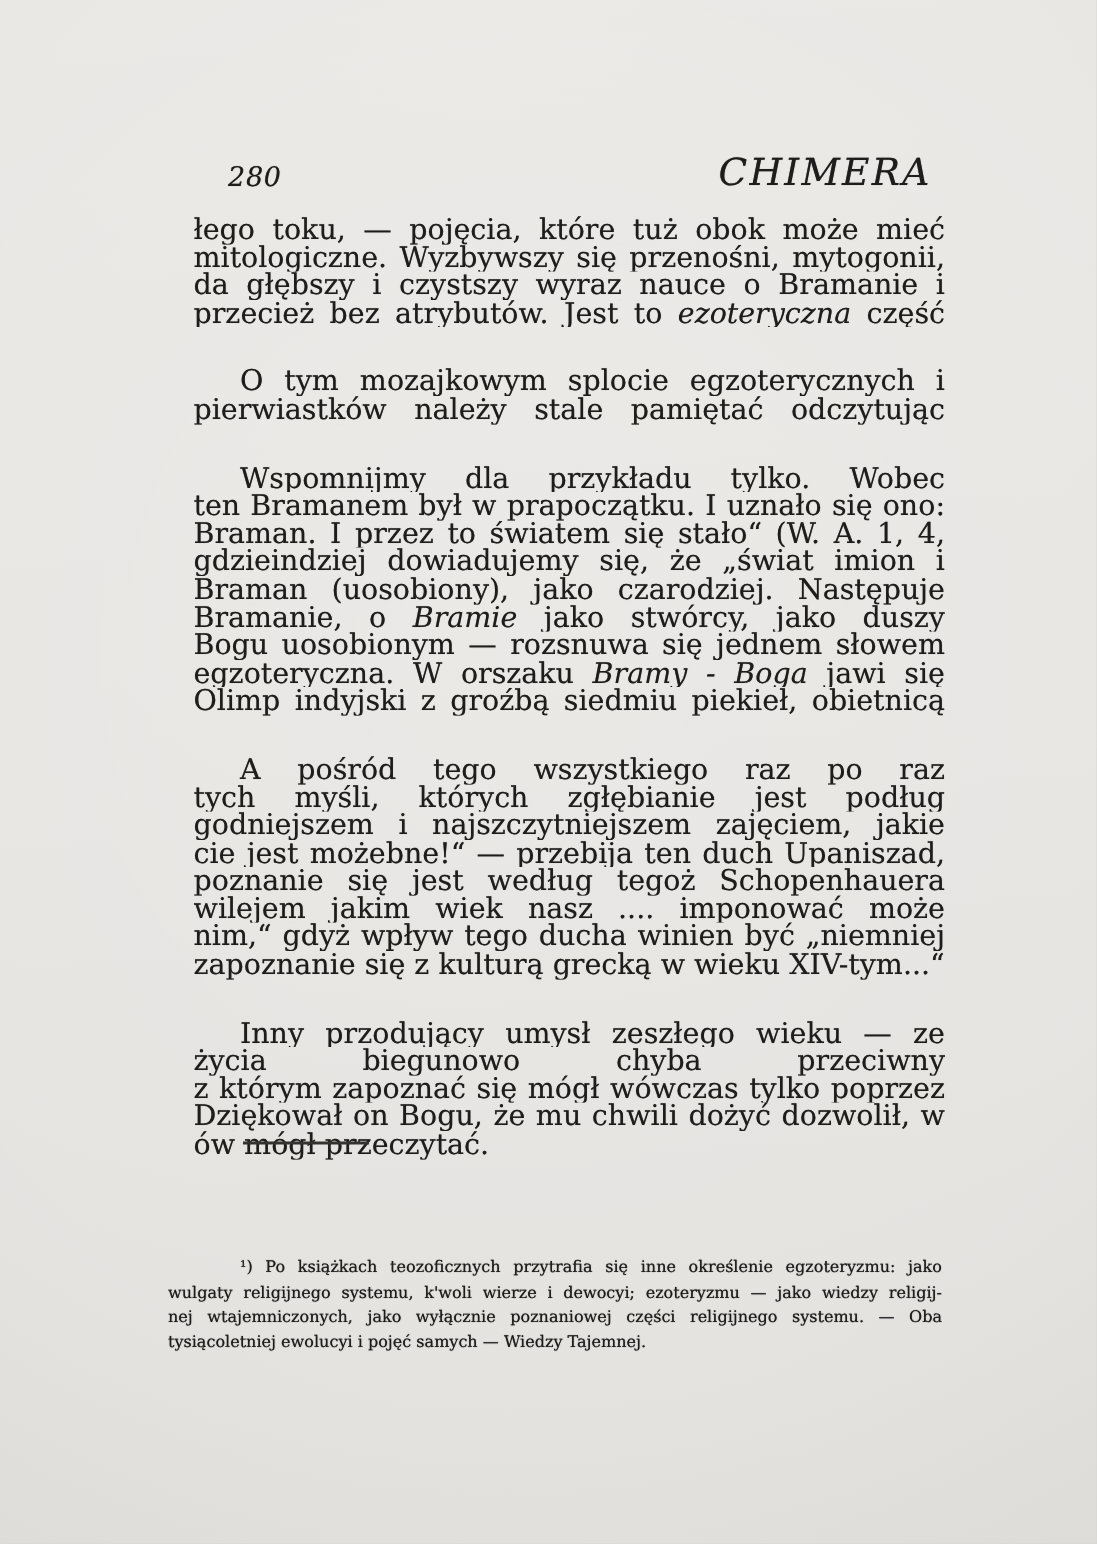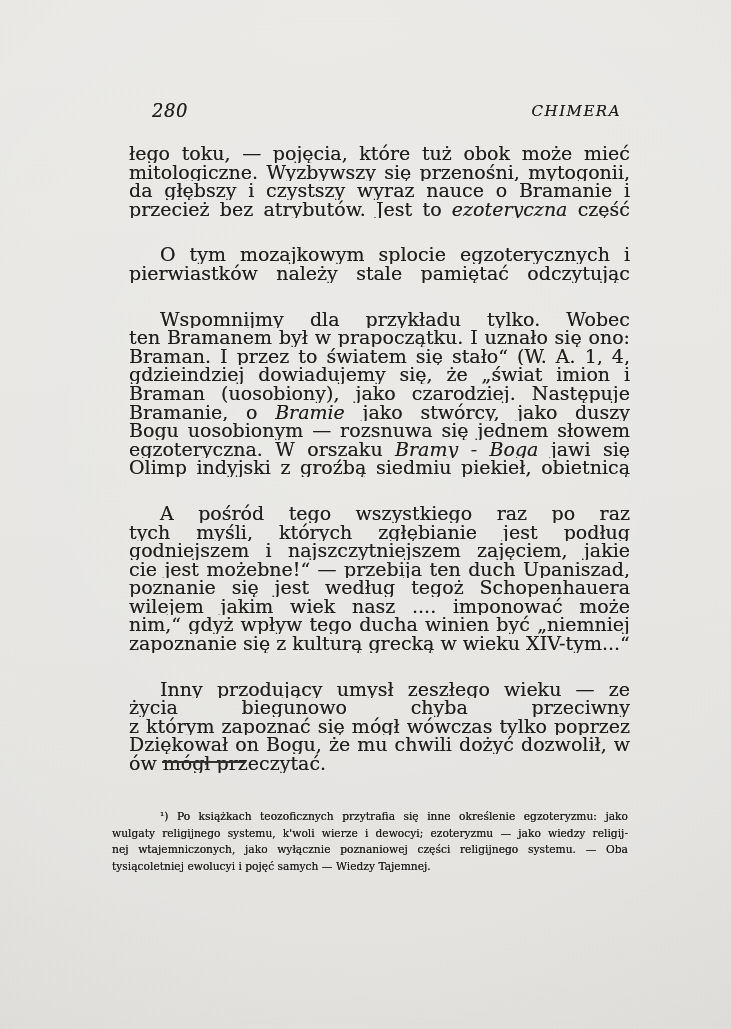--- a/index.html
+++ b/index.html
@@ -12,49 +12,49 @@
   .scan {
     position: absolute; inset: 0;
     background:
       radial-gradient(ellipse 120% 90% at 48% 42%,
         rgba(255,255,255,0.16) 0%, rgba(255,255,255,0.05) 55%, rgba(0,0,0,0.045) 100%),
       linear-gradient(176deg, #e9e8e5 0%, #e5e4e1 55%, #e1e0dd 100%);
     color: var(--ink, #1e1d1b);
   }
   .pagehead {
     position: absolute; left: 152px; top: 100px; width: 469px;
-    display: flex; justify-content: space-between; align-items: center;
+    display: flex; justify-content: space-between; align-items: flex-end;
     font-style: italic;
   }
   .page-number {
     font-size: 18px; letter-spacing: 0.5px;
     text-shadow: 0 0 0.5px rgba(25,24,22,0.65);
   }
   .journal-title {
-    font-size: 15px; letter-spacing: 1.5px;
+    font-size: 25px; letter-spacing: 1.5px;
     text-shadow: 0 0 0.5px rgba(25,24,22,0.65);
   }
   .body-text {
     position: absolute; left: 129px; top: 144px; width: 501px;
     font-size: 19px; line-height: 18.6px;
     text-shadow: 0 0 0.45px rgba(25,24,22,0.55);
   }
   .line {
     text-align: justify;
     text-align-last: justify;
     height: 18.6px; overflow: hidden;
   }
   .line.lastline { text-align-last: left; }
   .line.indent { text-indent: 31px; margin-top: 27px; }
   .fn-rule {
     position: absolute; left: 162px; top: 761px; width: 84px; height: 1.6px;
     background: #343330;
   }
   .footnote {
-    position: absolute; left: 112px; top: 782px; width: 516px;
+    position: absolute; left: 112px; top: 810px; width: 516px;
     font-size: 10.7px; line-height: 16.7px;
     text-shadow: 0 0 0.6px rgba(25,24,22,0.8);
   }
   .footnote .line { height: 16.7px; }
   .footnote .line.indent { text-indent: 48px; }
   i { font-style: italic; }
 </style>
 </head>
 <body>
 

